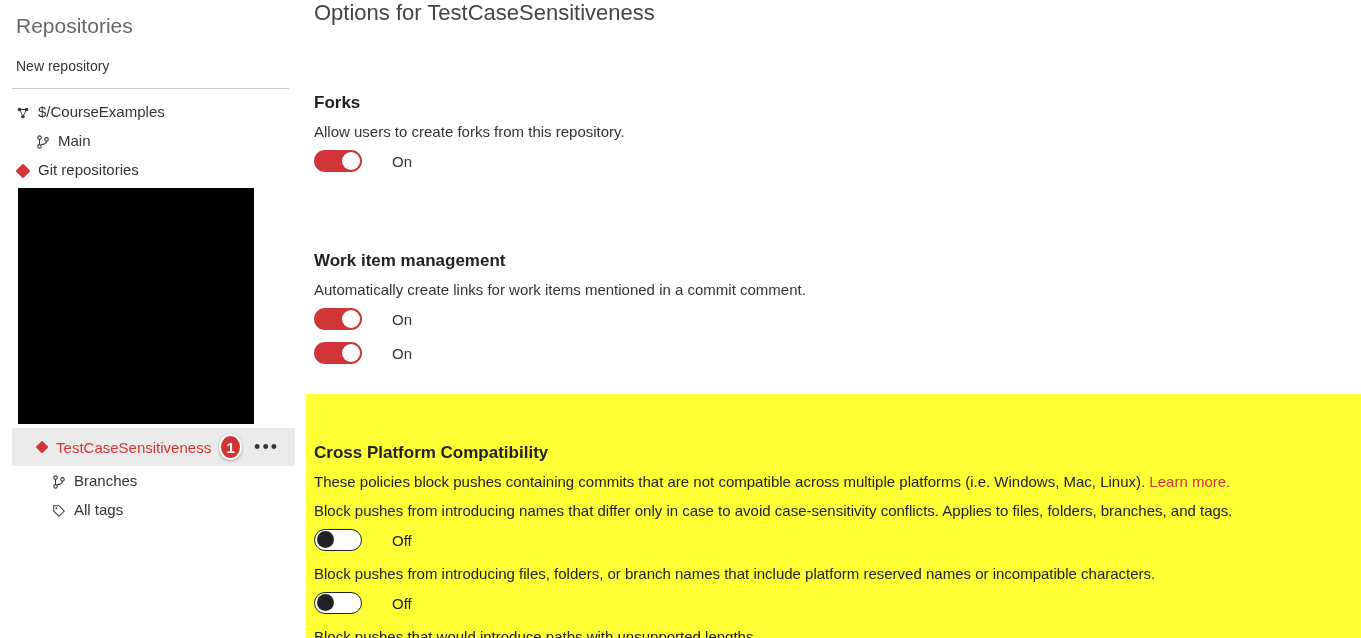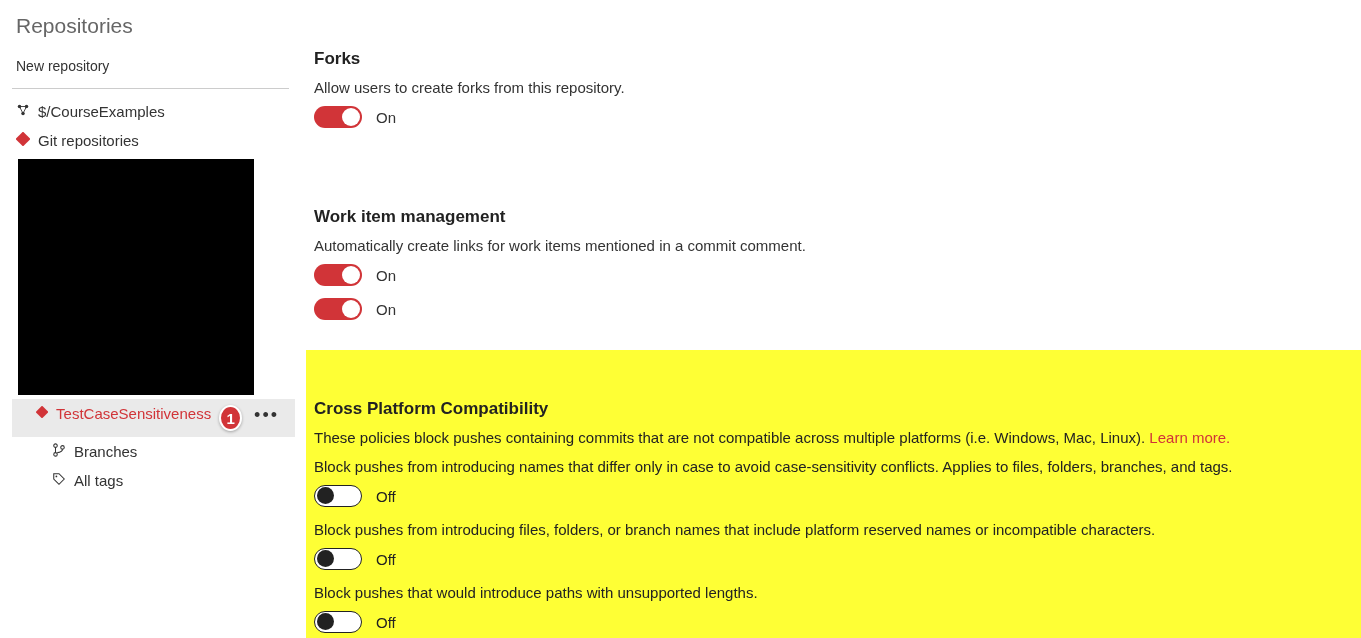--- a/index.html
+++ b/index.html
@@ -32,21 +32,21 @@
       color: #333;
       padding: 10px 4px 14px;
     }
     .divider {
       border: none;
       border-top: 1px solid #ccc;
       margin: 0 6px 8px 0;
     }
     .tree-item {
       display: flex;
-      align-items: flex-start;
+      align-items: flex-end;
       gap: 8px;
       padding: 6px 4px 6px 4px;
       cursor: pointer;
       font-size: 15px;
       color: #333;
     }
     .tree-item.level-1 { padding-left: 4px; }
     .tree-item.level-2 { padding-left: 24px; }
     .tree-item.level-3 { padding-left: 40px; }
     .red-diamond {
@@ -63,21 +63,21 @@
       color: #333;
     }
     .black-box {
       width: 236px;
       height: 236px;
       background: #000;
       margin: 4px 0 4px 6px;
     }
     .selected-row {
       display: flex;
-      align-items: flex-start;
+      align-items: center;
       gap: 8px;
       padding: 6px 6px 6px 24px;
       background: #eaeaea;
       position: relative;
     }
     .selected-row .label {
       color: #d13438;
       font-size: 15px;
     }
     .callout {
@@ -140,21 +140,21 @@
     }
     .section p {
       font-size: 15px;
       color: #333;
       margin-bottom: 8px;
       line-height: 1.4;
     }
     .toggle-row {
       display: flex;
       align-items: center;
-      gap: 14px;
+      gap: 30px;
       margin-bottom: 12px;
     }
     .toggle {
       width: 48px;
       height: 22px;
       border-radius: 11px;
       position: relative;
       cursor: pointer;
     }
     .toggle.on {
@@ -216,67 +216,79 @@
       <svg viewBox="0 0 16 16">
           <circle cx="4" cy="4" r="2" fill="#333"></circle>
           <circle cx="12" cy="4" r="2" fill="#333"></circle>
           <circle cx="8" cy="12" r="2" fill="#333"></circle>
           <path d="M4 4 L12 4 M4 4 L8 12 M12 4 L8 12" stroke="#333" stroke-width="1" fill="none"></path>
         </svg>
     </span>
     <span class="label">$/CourseExamples</span>
   </div>
 
-
-  <div class="tree-item level-1">
-    <span class="red-diamond">
-      <svg viewBox="0 0 16 16">
-          <rect x="2" y="2" width="12" height="12" transform="rotate(45 8 8)" fill="#d13438"></rect>
-        </svg>
-    </span>
-    <span class="label">Git repositories</span>
-  </div>
-
-  <div class="black-box"></div>
-
-  <div class="selected-row">
-    <span class="red-diamond">
-      <svg viewBox="0 0 16 16">
-          <rect x="2" y="2" width="12" height="12" transform="rotate(45 8 8)" fill="#d13438"></rect>
-        </svg>
-    </span>
-    <span class="label">TestCaseSensitiveness</span>
-    <span class="callout">1</span>
-    <span class="more">•••</span>
-  </div>
-
-  <div class="tree-item level-3">
+  <div class="tree-item level-2">
     <span class="branch-icon">
       <svg viewBox="0 0 16 16">
           <circle cx="4" cy="3" r="2" fill="none" stroke="#333" stroke-width="1.2"></circle>
           <circle cx="4" cy="13" r="2" fill="none" stroke="#333" stroke-width="1.2"></circle>
           <circle cx="12" cy="5" r="2" fill="none" stroke="#333" stroke-width="1.2"></circle>
           <path d="M4 5 L4 11 M12 7 Q12 10 6 11" stroke="#333" stroke-width="1.2" fill="none"></path>
         </svg>
     </span>
+    <span class="label">Main</span>
+  </div>
+
+  <div class="tree-item level-1">
+    <span class="red-diamond">
+      <svg viewBox="0 0 16 16">
+          <rect x="2" y="2" width="12" height="12" transform="rotate(45 8 8)" fill="#d13438"></rect>
+        </svg>
+    </span>
+    <span class="label">Git repositories</span>
+  </div>
+
+  <div class="black-box"></div>
+
+  <div class="selected-row">
+    <span class="red-diamond">
+      <svg viewBox="0 0 16 16">
+          <rect x="2" y="2" width="12" height="12" transform="rotate(45 8 8)" fill="#d13438"></rect>
+        </svg>
+    </span>
+    <span class="label">TestCaseSensitiveness</span>
+    <span class="callout">1</span>
+    <span class="more">•••</span>
+  </div>
+
+  <div class="tree-item level-3">
+    <span class="branch-icon">
+      <svg viewBox="0 0 16 16">
+          <circle cx="4" cy="3" r="2" fill="none" stroke="#333" stroke-width="1.2"></circle>
+          <circle cx="4" cy="13" r="2" fill="none" stroke="#333" stroke-width="1.2"></circle>
+          <circle cx="12" cy="5" r="2" fill="none" stroke="#333" stroke-width="1.2"></circle>
+          <path d="M4 5 L4 11 M12 7 Q12 10 6 11" stroke="#333" stroke-width="1.2" fill="none"></path>
+        </svg>
+    </span>
     <span class="label">Branches</span>
   </div>
 
   <div class="tree-item level-3">
     <span class="tag-icon">
       <svg viewBox="0 0 16 16">
           <path d="M2 2 L8 2 L14 8 L8 14 L2 8 Z" fill="none" stroke="#333" stroke-width="1.2"></path>
           <circle cx="5" cy="5" r="1" fill="#333"></circle>
         </svg>
     </span>
     <span class="label">All tags</span>
   </div>
 </div>
 
 <div class="main">
+  <div class="page-title">Options for TestCaseSensitiveness</div>
 
 
   <div class="section">
     <h3>Forks</h3>
     <p>Allow users to create forks from this repository.</p>
     <div class="toggle-row">
       <div class="toggle on">
           <div class="knob"></div>
         </div>
       <span class="toggle-label">On</span>

